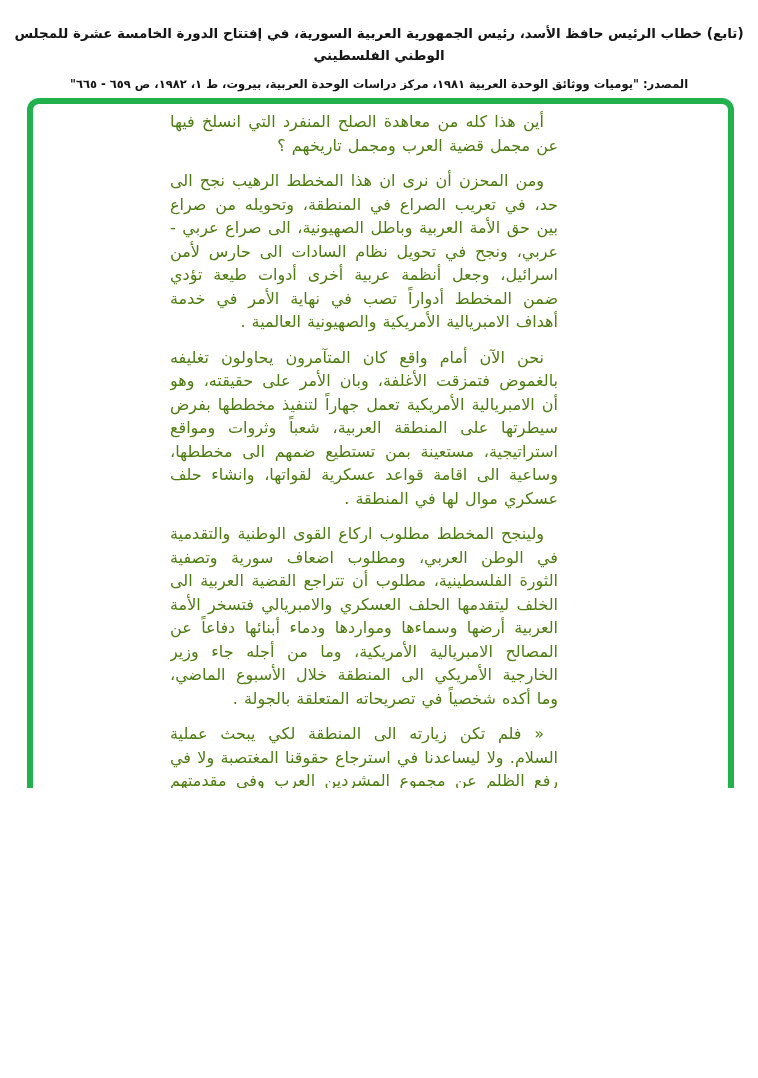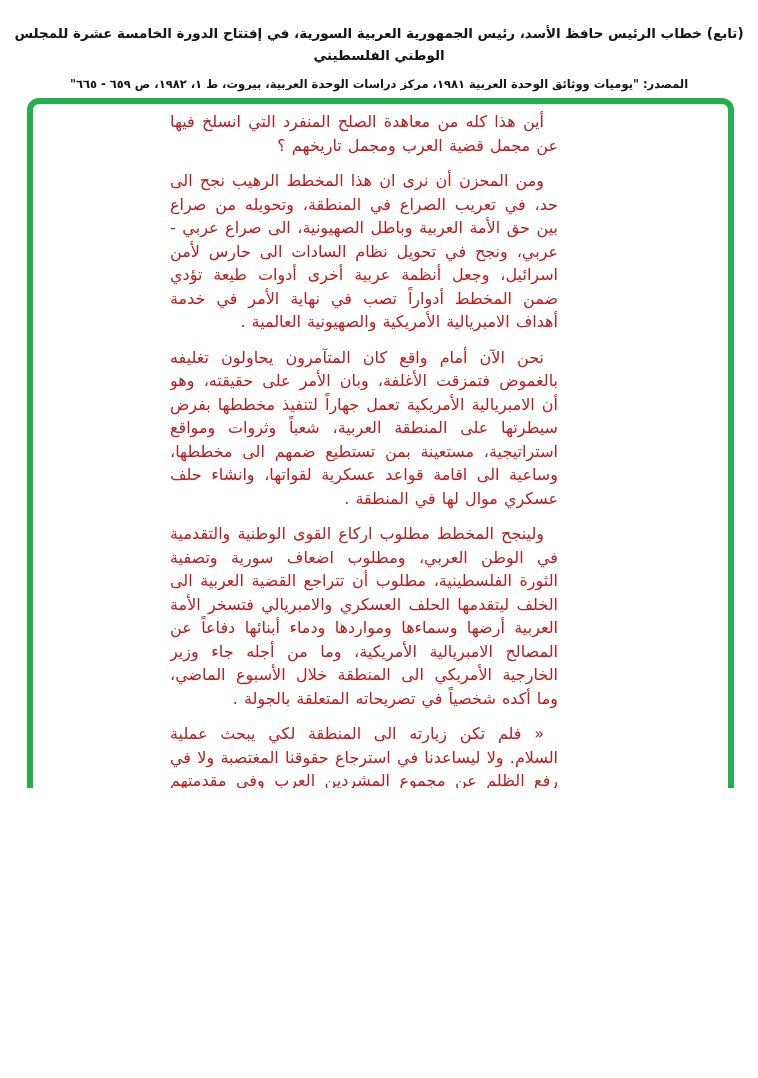--- a/index.html
+++ b/index.html
@@ -52,21 +52,21 @@
     position: absolute;
     left: 170px;
     top: 110px;
     width: 388px;
     height: 922px;
     overflow: hidden;
     direction: rtl;
     text-align: justify;
     font-size: 16px;
     line-height: 23.5px;
-    color: #b91c1c;
+    color: #4d7c0f;
   }
   .speech-text p {
     margin: 0 0 12px 0;
     text-indent: 14px;
     word-spacing: 1px;
   }
   .page-footer {
     position: absolute;
     top: 1047px;
     left: 0;

